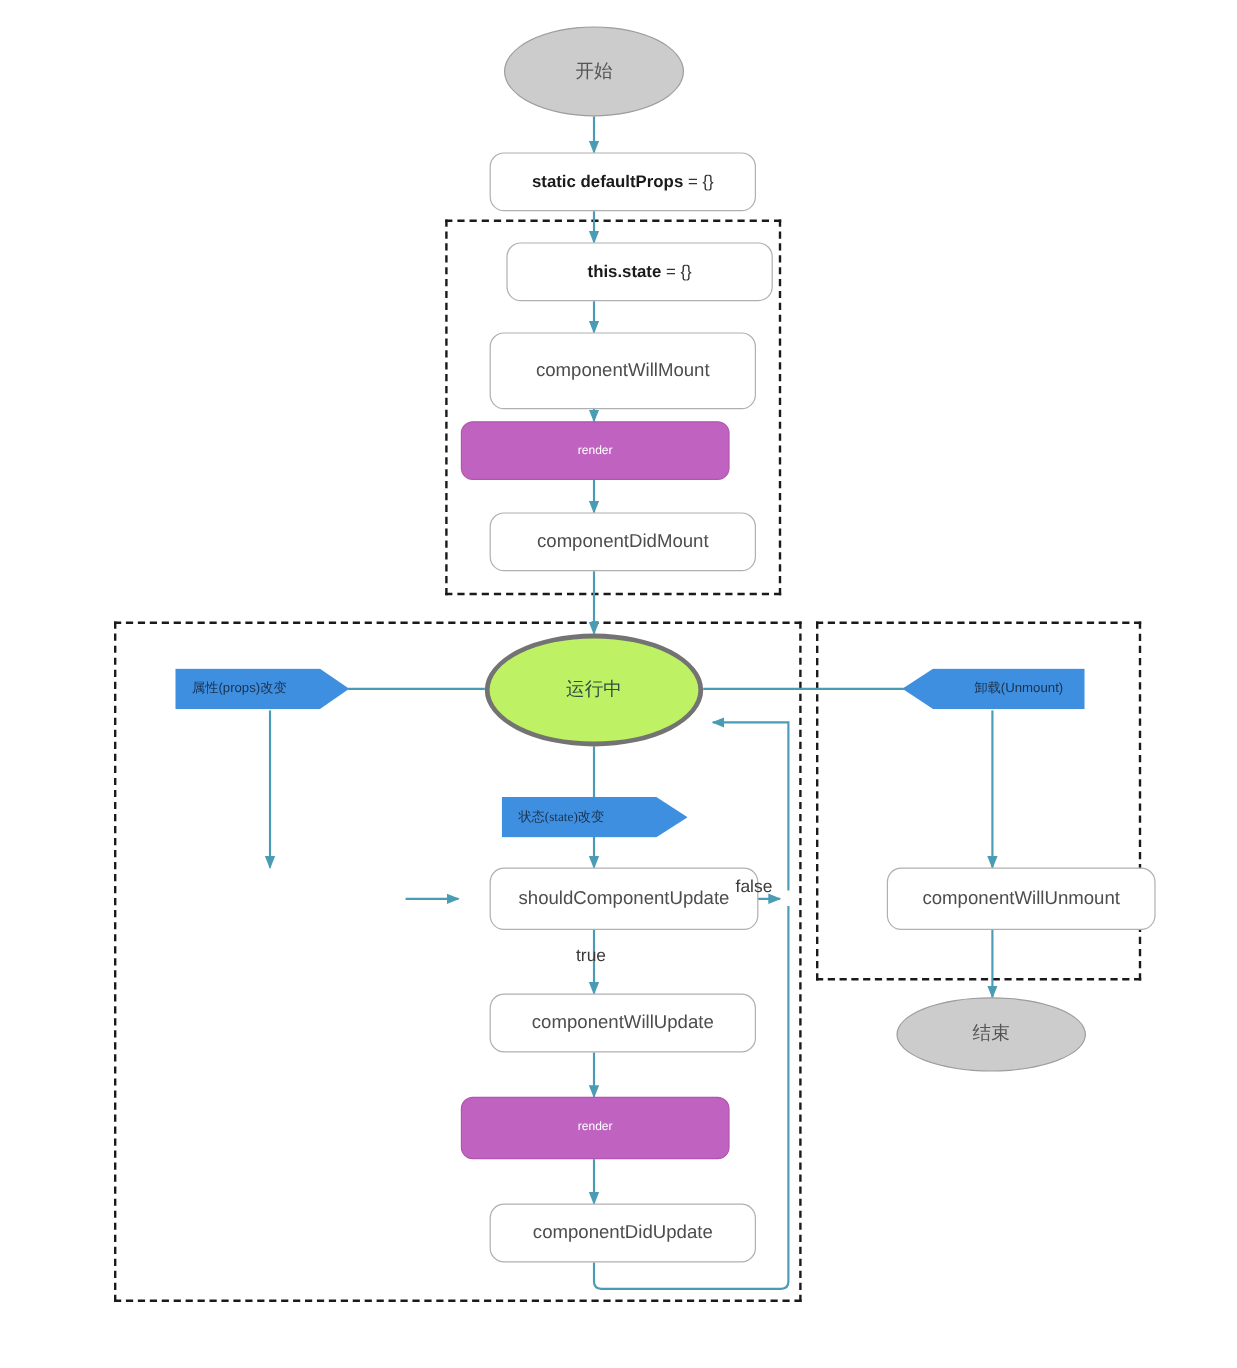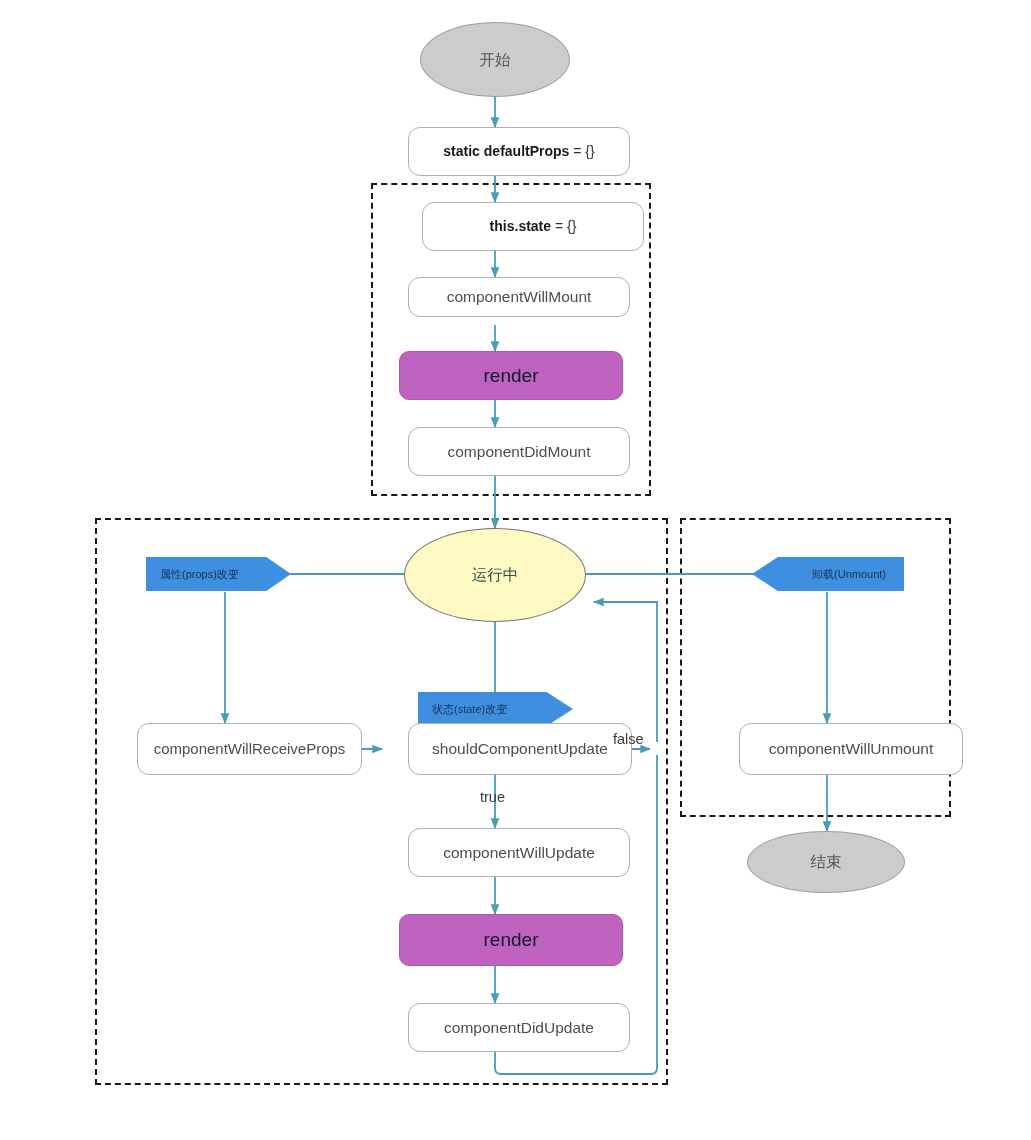--- a/index.html
+++ b/index.html
@@ -52,35 +52,34 @@
   }
   .proc.code span.lit {
     font-weight: normal;
     color: #333333;
   }
   
   .render-box {
     background: #c063c0;
     border: 1px solid #b055b0;
     border-radius: 10px;
-    color: #0f172a;
-    font-size: 19px;
-    margin-left: 15px;
+    color: #ffffff;
+    font-size: 10px;
   }
   
   .ellipse-gray {
     background: #cccccc;
     border: 1px solid #9d9d9d;
     border-radius: 50%;
     color: #555555;
     font-size: 15.5px;
   }
   .ellipse-green {
-    background: #fef9c3;
-    border: 1px solid #737373;
+    background: #bef264;
+    border: 4px solid #737373;
     border-radius: 50%;
     color: #2f4f42;
     font-size: 15.5px;
   }
   
   .banner {
     background: #3f8fe0;
     color: #19324f;
     font-size: 11px;
   }
@@ -173,51 +172,48 @@
   </div>
 
   <div class="node proc code" style="left:384px; top:127px; width:222px; height:49px;">
     <span><b>static defaultProps</b><span class="lit"> = {}</span></span>
   </div>
 
   <div class="node proc code" style="left:398px; top:202px; width:222px; height:49px;">
     <span><b>this.state</b><span class="lit"> = {}</span></span>
   </div>
 
-  <div class="node proc" style="left:384px; top:277px; width:222px; height:40px;">
+  <div class="node proc" style="left:384px; top:277px; width:222px; height:64px;">
     <span>componentWillMount</span>
   </div>
 
   <div class="node render-box" style="left:384px; top:351px; width:224px; height:49px;">
     <span>render</span>
   </div>
 
   <div class="node proc" style="left:384px; top:427px; width:222px; height:49px;">
     <span>componentDidMount</span>
   </div>
 
   <div class="node ellipse-green" style="left:404px; top:528px; width:182px; height:94px;">
     <span>运行中</span>
   </div>
 
   <div class="node banner right" style="left:146px; top:557px; width:145px; height:34px;">
     <span>属性(props)改变</span>
   </div>
 
-  <div class="node banner right" style="left:418px; top:692px; width:155px; height:34px;">
+  <div class="node banner right" style="left:418px; top:664px; width:155px; height:34px;font-family:Liberation Serif, serif;">
     <span>状态(state)改变</span>
   </div>
 
   <div class="node banner left" style="left:752px; top:557px; width:152px; height:34px;">
     <span>卸载(Unmount)</span>
   </div>
 
-  <div class="node proc" style="left:113px; top:723px; width:225px; height:52px; font-size:15px;">
-    <span>componentWillReceiveProps</span>
-  </div>
 
   <div class="node proc" style="left:384px; top:723px; width:224px; height:52px;">
     <span>shouldComponentUpdate</span>
   </div>
 
   <div class="node proc" style="left:384px; top:828px; width:222px; height:49px;">
     <span>componentWillUpdate</span>
   </div>
 
   <div class="node render-box" style="left:384px; top:914px; width:224px; height:52px;">

